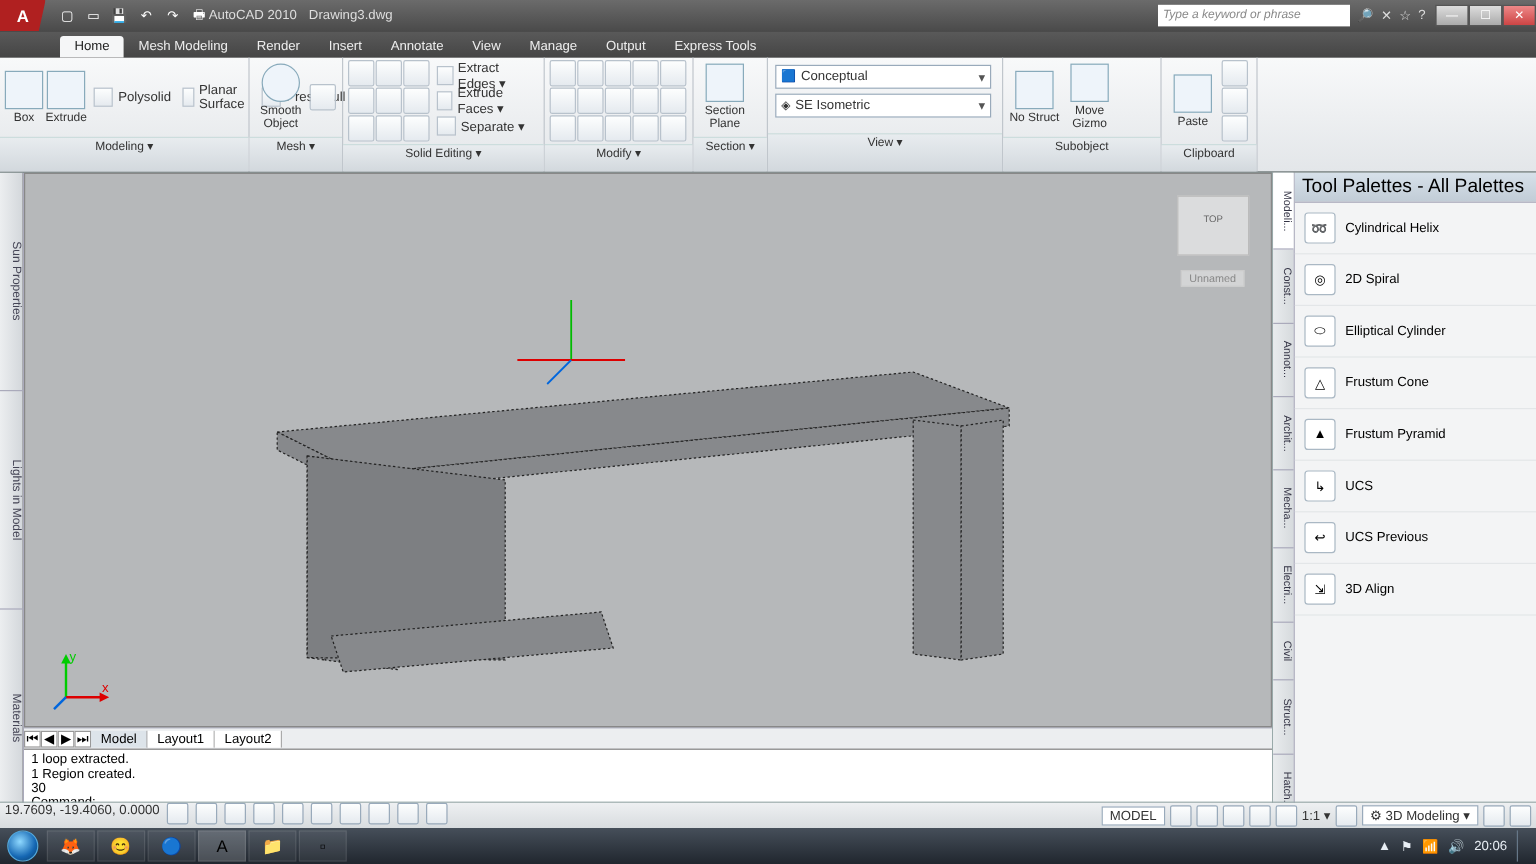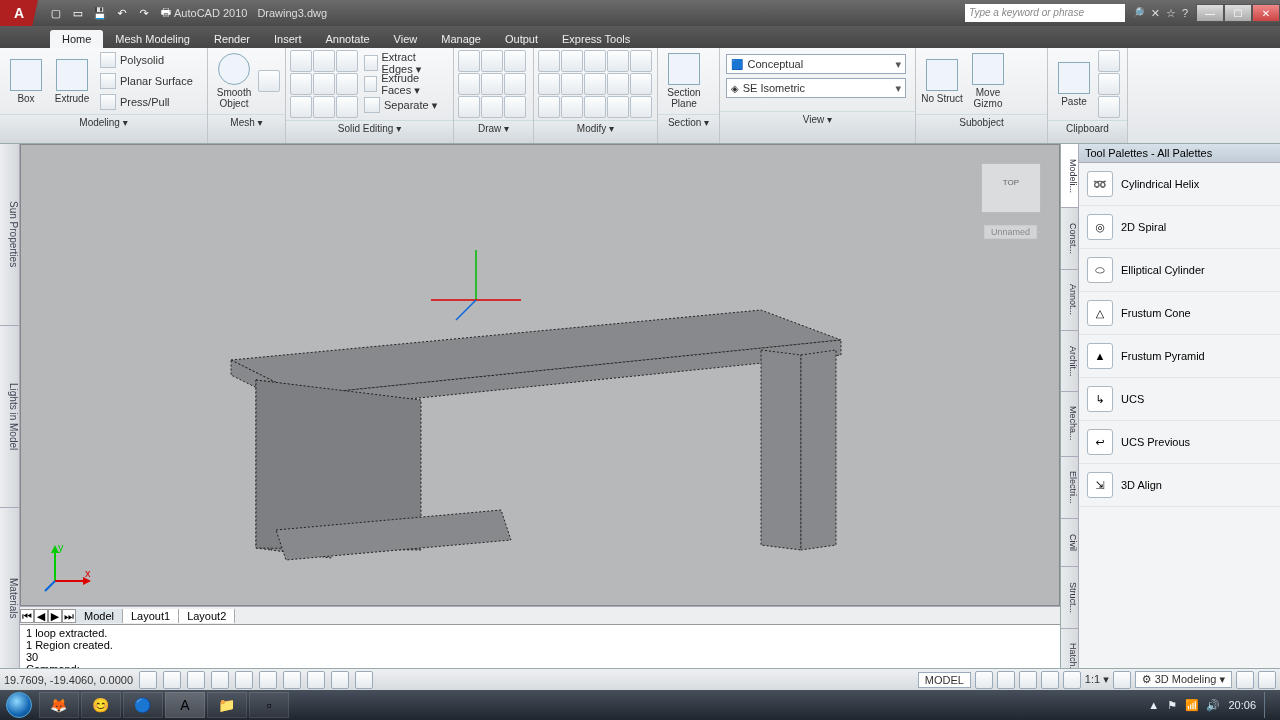--- a/index.html
+++ b/index.html
@@ -44,24 +44,24 @@
 .cmdline { height:66px; background:#fff; border-top:1px solid #999; position:relative; font-family:Consolas,monospace; font-size:11px; }
 .cmdline .out { padding:2px 6px; color:#000; white-space:pre; }
 .cmdline .scroll{ position:absolute; bottom:0; left:0; right:0; height:14px; background:#e8e8e8; border-top:1px solid #bbb; display:flex; }
 .cmdline .scroll .sb{ flex:1; position:relative; }
 .cmdline .scroll .ar{ width:16px; border-left:1px solid #bbb; text-align:center;}
 .palette { width:220px; background:#f3f4f5; border-left:1px solid #9aa; display:flex; }
 .palette-tabs { width:18px; background:linear-gradient(90deg,#e9ecee,#d6dadd); border-right:1px solid #aab; display:flex; flex-direction:column; }
 .palette-tabs .pt { flex:1 0 auto; min-height:48px; writing-mode:vertical-rl; font-size:9px; text-align:center; border-bottom:1px solid #aab; color:#334; padding:4px 0;}
 .palette-tabs .pt.active{ background:#fff; }
 .palette-body { flex:1; }
-.palette-title { background:linear-gradient(#d7e1ea,#c1ccd6); padding:3px 6px; font-size:11px; border-bottom:1px solid #aab; }
+.palette-title { background:linear-gradient(#d7e1ea,#c1ccd6); padding:3px 6px; font-size:16px; border-bottom:1px solid #aab; }
 .palette-item { display:flex; align-items:center; gap:8px; padding:8px 8px; border-bottom:1px solid #e3e6e8; }
 .palette-item .pico{ width:26px; height:26px; border:1px solid #aab8c4; background:#fff; border-radius:3px; display:flex; align-items:center; justify-content:center;}
-.coordbar { position:absolute; left:0; right:0; bottom:30px; height:22px; background:linear-gradient(#eef0f2,#d8dcdf); border-top:1px solid #9aa; display:flex; align-items:center; font-size:10px; color:#333; padding:0 4px; gap:6px; }
+.coordbar { position:absolute; left:0; right:0; bottom:30px; height:22px; background:linear-gradient(#eef0f2,#d8dcdf); border-top:1px solid #9aa; display:flex; font-size:10px; color:#333; padding:0 4px; gap:6px; }
 .coordbar .sq { width:18px; height:18px; border:1px solid #9ab; background:linear-gradient(#fdfefe,#e5eaef); border-radius:2px;}
 .coordbar .right{ margin-left:auto; display:flex; align-items:center; gap:4px;}
 .taskbar { position:absolute; bottom:0; left:0; right:0; height:30px; background:linear-gradient(#464f5a,#20262e); display:flex; align-items:center; }
 .taskbar .start{ width:38px; height:30px; display:flex; align-items:center; justify-content:center; }
 .taskbar .start .orb{ width:26px; height:26px; border-radius:50%; background:radial-gradient(circle at 40% 35%,#8fd9ff,#1567b3 60%,#083a66); border:1px solid #5ad;}
 .taskbar .ti{ width:40px; height:26px; margin:0 1px; background:rgba(255,255,255,.06); border:1px solid rgba(255,255,255,.1); display:flex; align-items:center; justify-content:center; font-size:14px;}
 .taskbar .tray{ margin-left:auto; display:flex; align-items:center; color:#e8eef4; gap:8px; padding-right:6px; font-size:10px;}
 .viewcube{ position:absolute; right:18px; top:18px; width:60px; height:50px; background:rgba(255,255,255,.5); border:1px solid #bbb; font-size:8px; text-align:center; padding-top:14px; color:#666;}
 .viewcube+.vlabel{ position:absolute; right:22px; top:80px; font-size:9px; color:#888; background:rgba(255,255,255,.4); padding:1px 6px; border:1px solid #ccc;}
 .ucs{ position:absolute; left:22px; bottom:12px; width:50px; height:50px; }
@@ -117,21 +117,21 @@
   <div class="panel" style="width:208px">
     <div class="panel-body">
       <div class="bigbtn">
           <div class="ico"></div>
           <div class="lbl">Box</div>
         </div>
       <div class="bigbtn">
           <div class="ico"></div>
           <div class="lbl">Extrude</div>
         </div>
-      <div style="display:flex;flex-direction:column;gap:1px">
+      <div style="display:flex;flex-direction:row;gap:1px">
         <div class="txtbtn">
             <div class="ic"></div>
             <span>Polysolid</span>
           </div>
         <div class="txtbtn">
             <div class="ic"></div>
             <span>Planar Surface</span>
           </div>
         <div class="txtbtn">
             <div class="ic"></div>
@@ -174,36 +174,20 @@
             <div class="ic"></div>
             <span>Extrude Faces ▾</span>
           </div>
         <div class="txtbtn">
             <div class="ic"></div>
             <span>Separate ▾</span>
           </div>
       </div>
     </div>
     <div class="panel-title">Solid Editing ▾</div>
-  </div>
-  <div class="panel" style="width:80px">
-    <div class="panel-body">
-        <div class="smallgrid">
-      <div></div>
-          <div></div>
-          <div></div>
-      <div></div>
-          <div></div>
-          <div></div>
-      <div></div>
-          <div></div>
-          <div></div>
-    </div>
-      </div>
-    <div class="panel-title">Draw ▾</div>
   </div>
   <div class="panel" style="width:124px">
     <div class="panel-body">
         <div class="smallgrid" style="grid-template-columns:repeat(5,22px)">
       <div></div>
           <div></div>
           <div></div>
           <div></div>
           <div></div>
       <div></div>

